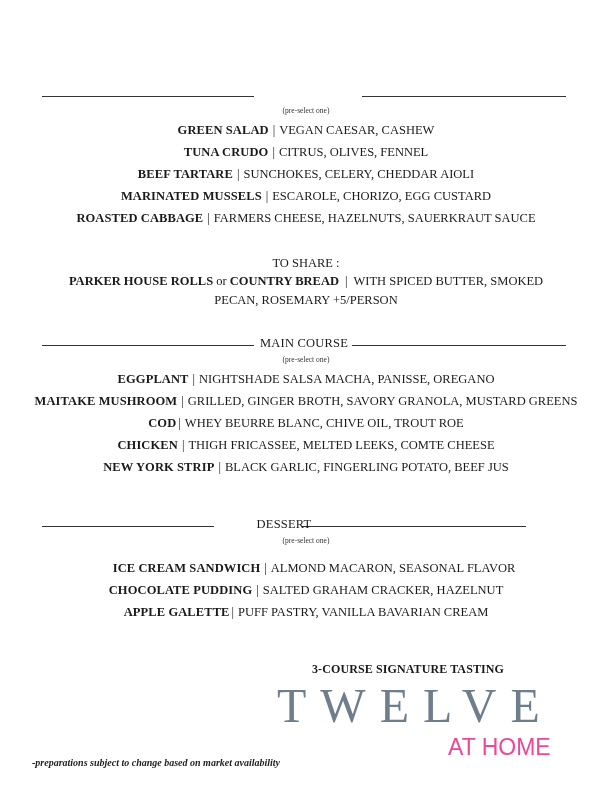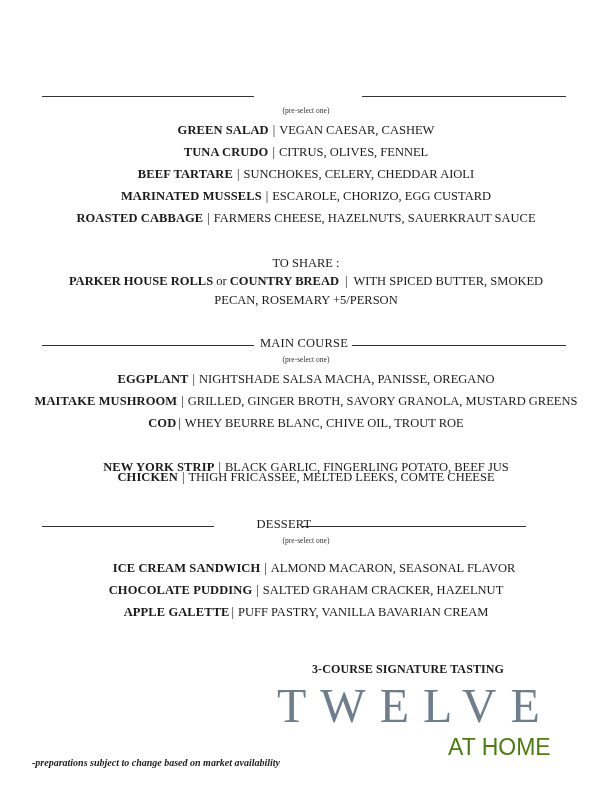--- a/index.html
+++ b/index.html
@@ -10,21 +10,21 @@
   .section-head .title { position: absolute; left: 0; right: 0; top: 0; text-align: center;
          font-size: 12.5px; letter-spacing: 0.2px; }
   .sub { position: absolute; left: 0; right: 0; text-align: center; font-size: 7.5px; color: #333; }
   .item { position: absolute; left: 0; width: 612px; text-align: center; font-size: 12.5px; white-space: nowrap; }
   .item b { font-weight: bold; letter-spacing: 0.1px; }
   .item .sep { margin: 0 4px; }
   .share-title { position: absolute; left: 0; width: 612px; text-align: center; font-size: 12.5px; }
   .share-body { position: absolute; left: 60px; width: 492px; text-align: center; font-size: 12.5px; line-height: 19px; }
   .tag { position: absolute; left: 312px; top: 662px; font-size: 12px; font-weight: bold; letter-spacing: 0.1px; }
   .brand { position: absolute; left: 277px; top: 682px; font-size: 48px; color: #6f7e8d; letter-spacing: 14px; line-height: 48px; font-weight: normal; }
-  .brand-sub { position: absolute; left: 448px; top: 734px; font-family: "Liberation Sans", "DejaVu Sans", sans-serif; font-size: 23px; color: #4d7c0f; }
+  .brand-sub { position: absolute; left: 448px; top: 734px; font-family: "Liberation Sans", "DejaVu Sans", sans-serif; font-size: 23px; color: #ec4899; }
   .foot { position: absolute; left: 32px; top: 757px; font-size: 10px; font-style: italic; font-weight: bold; color: #222; font-family: Liberation Serif, serif; }
 </style>
 </head>
 <body>
 
 <div class="section-head" style="top:87px;">
   <div class="line" style="left:0;width:212px;"></div>
   <div class="line" style="left:320px;width:204px;"></div>
 </div>
 <div class="sub" style="top:106px;">(pre-select one)</div>
@@ -41,21 +41,21 @@
 <div class="section-head" style="top:336px;">
   <div class="line" style="left:0;width:212px;"></div>
   <div class="line" style="left:310px;width:214px;"></div>
   <div class="title">MAIN COURSE</div>
 </div>
 <div class="sub" style="top:355px;">(pre-select one)</div>
 
 <div class="item" style="top:372px;"><b>EGGPLANT</b><span class="sep">|</span><span>NIGHTSHADE SALSA MACHA, PANISSE, OREGANO</span></div>
 <div class="item" style="top:394px;"><b>MAITAKE MUSHROOM</b><span class="sep">|</span><span>GRILLED, GINGER BROTH, SAVORY GRANOLA, MUSTARD GREENS</span></div>
 <div class="item" style="top:416px;"><b>COD</b><span class="sep" style="margin:0 4px 0 2px;">|</span><span>WHEY BEURRE BLANC, CHIVE OIL, TROUT ROE</span></div>
-<div class="item" style="top:438px;margin-top:32px;"><b>CHICKEN</b><span class="sep">|</span><span>THIGH FRICASSEE, MELTED LEEKS, COMTE CHEESE</span></div>
+<div class="item" style="top:438px;"><b>CHICKEN</b><span class="sep">|</span><span>THIGH FRICASSEE, MELTED LEEKS, COMTE CHEESE</span></div>
 <div class="item" style="top:460px;"><b>NEW YORK STRIP</b><span class="sep">|</span><span>BLACK GARLIC, FINGERLING POTATO, BEEF JUS</span></div>
 
 <div class="section-head" style="top:517px;">
   <div class="line" style="left:0;width:172px;"></div>
   <div class="line" style="left:260px;width:224px;"></div>
   <div class="title" style="right:40px;">DESSERT</div>
 </div>
 <div class="sub" style="top:536px;">(pre-select one)</div>
 
 <div class="item" style="top:561px;margin-left:8px;"><b>ICE CREAM SANDWICH</b><span class="sep">|</span><span>ALMOND MACARON, SEASONAL FLAVOR</span></div>

